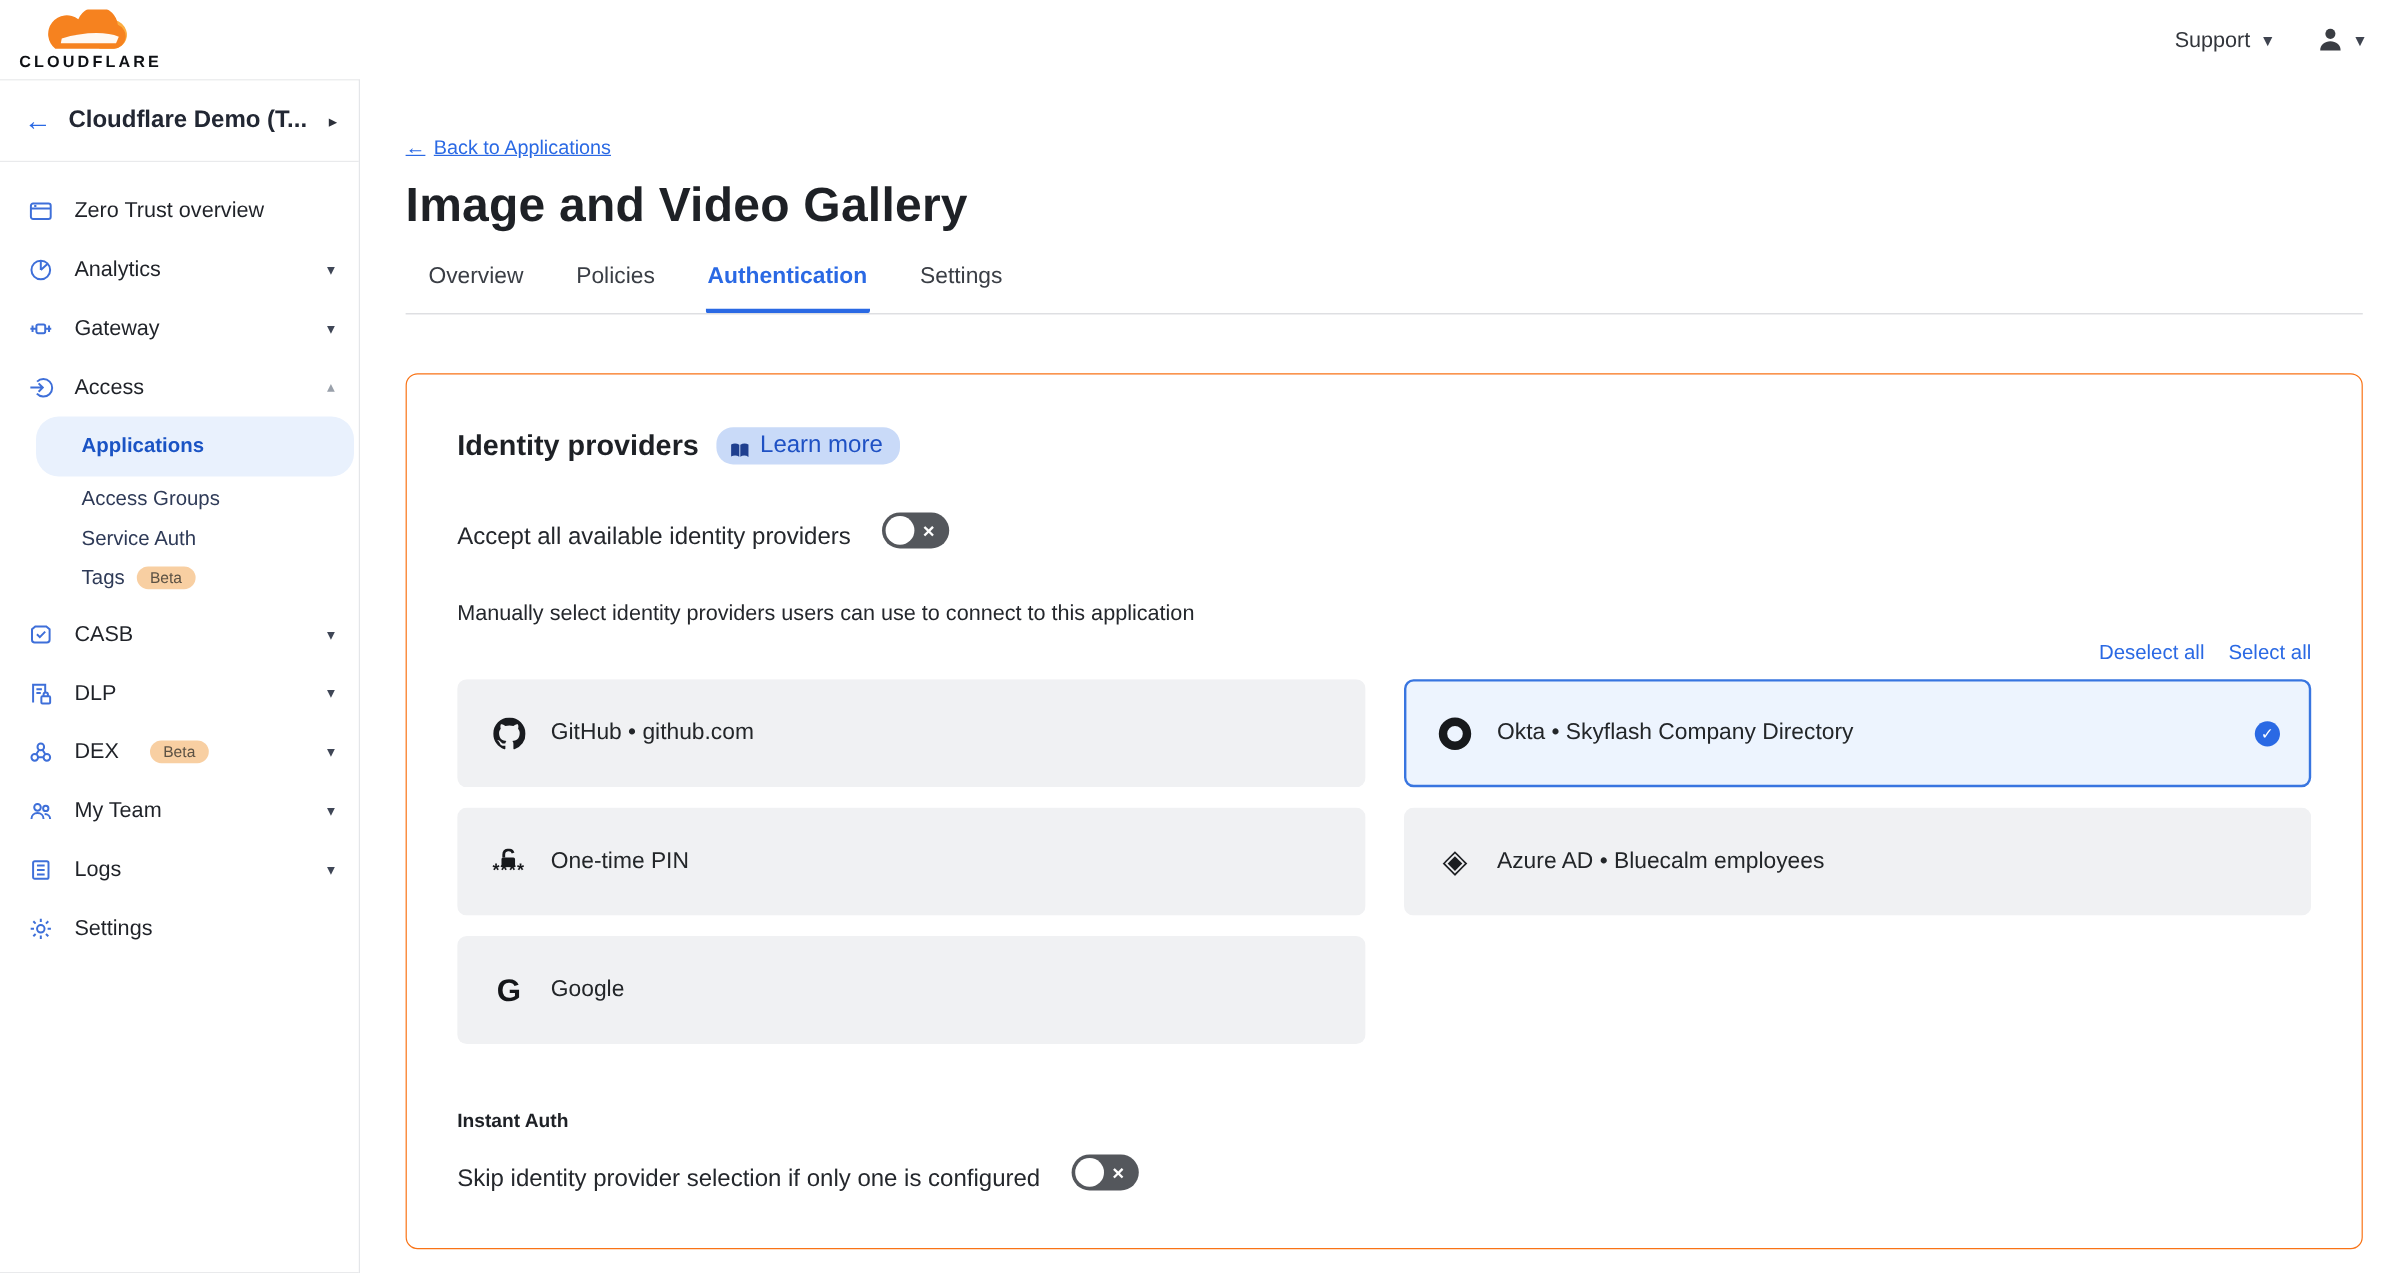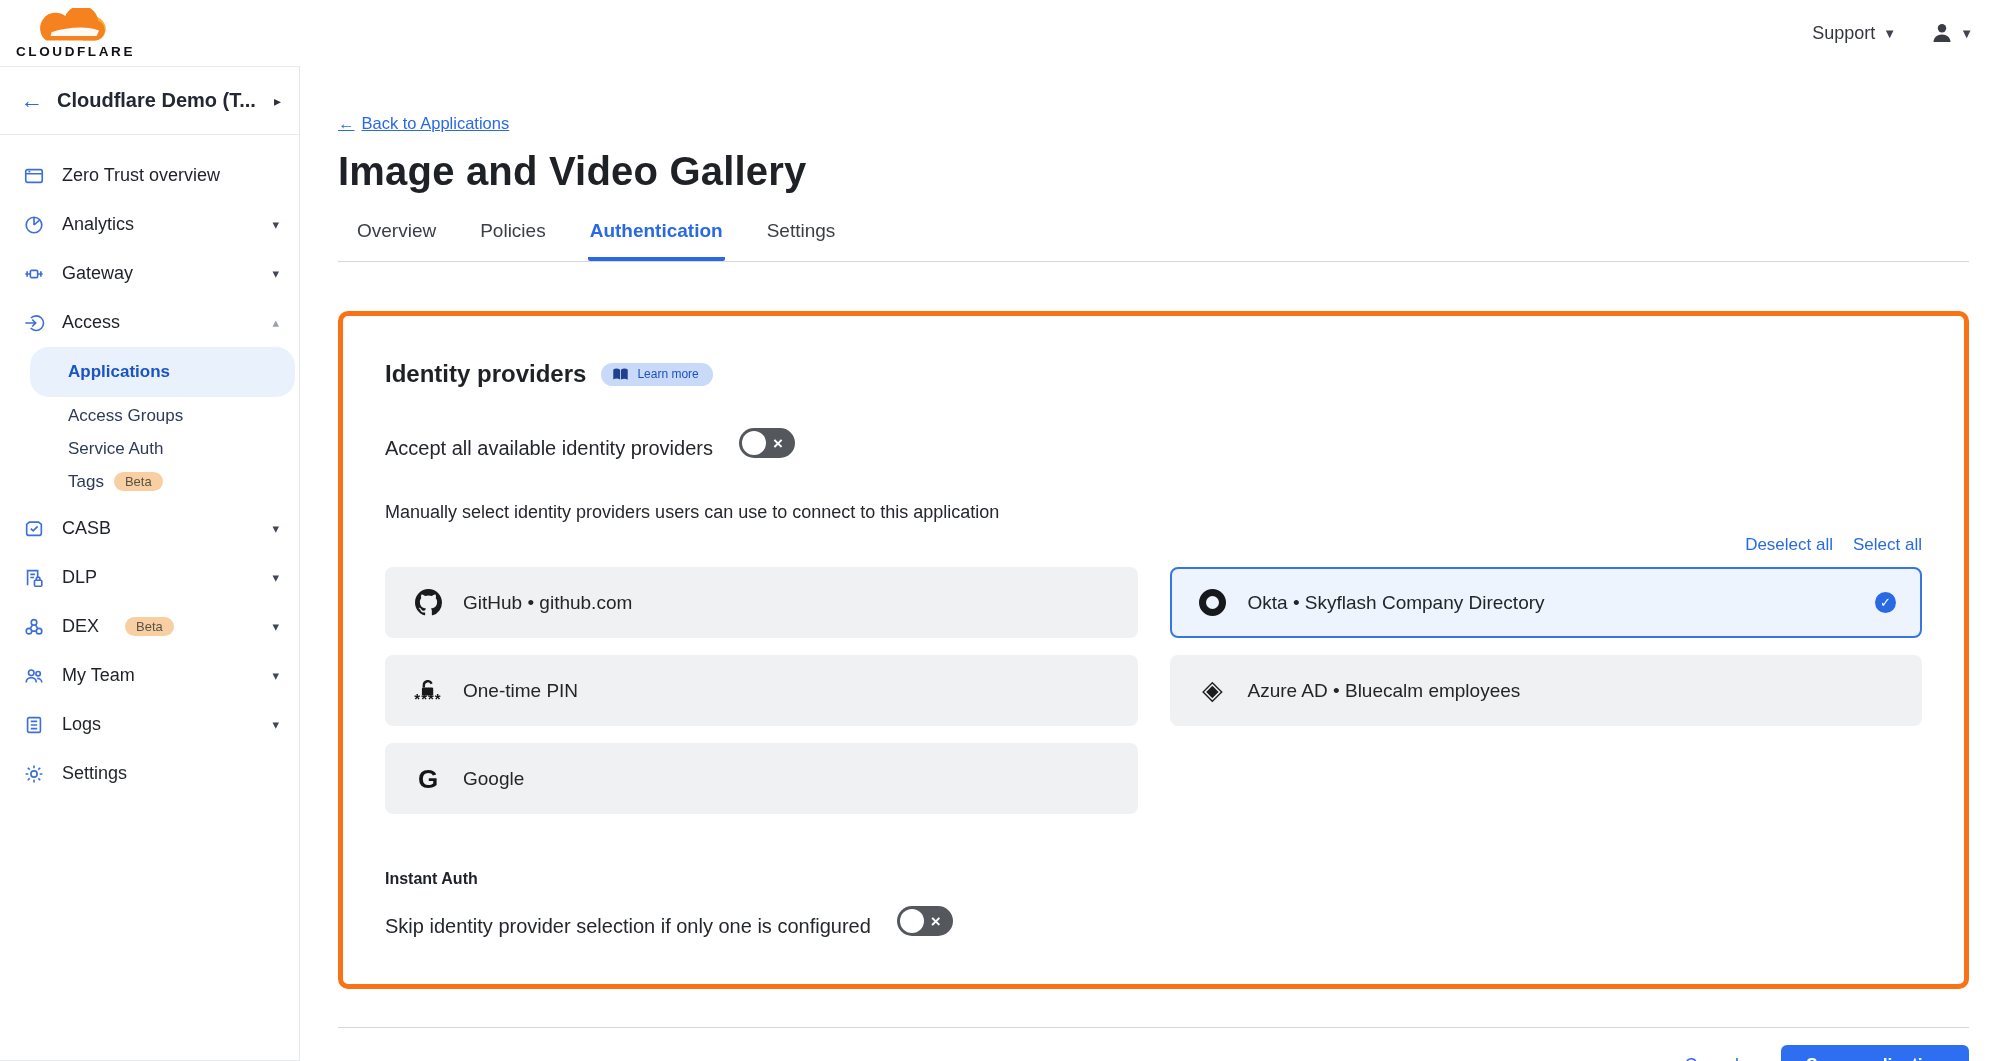--- a/index.html
+++ b/index.html
@@ -50,42 +50,42 @@
   .main { flex:1; padding:48px 30px 0 38px; background:#fff; }
   .back-link { display:inline-flex; gap:7px; color:var(--accent); font-size:16.5px;
     text-decoration:underline; cursor:pointer; }
   .page-title { font-size:40px; font-weight:bold; color:#1e2126; margin:16px 0 20px; letter-spacing:.2px; }
 
   .tabs { display:flex; gap:40px; border-bottom:1px solid #d6d8db; padding-left:17px; }
   .tab { font-size:19px; color:#3a3e45; padding:6px 2px 15px; cursor:pointer; border-bottom:4px solid transparent; }
   .tab.active { color:var(--accent); border-bottom-color:var(--accent); font-weight:bold;
     border-bottom-left-radius:2px; border-bottom-right-radius:2px; }
 
-  .card { margin-top:49px; border:5px solid #f97316; border-radius:10px; background:#fff;
+  .card { margin-top:49px; border:1px solid #f97316; border-radius:10px; background:#fff;
     padding:44px 42px 46px; }
   .card-head { display:flex; align-items:center; gap:15px; }
   .card-title { font-size:24px; font-weight:bold; color:#1e2126; }
-  .learn-badge { display:inline-flex; align-items:flex-start; gap:8px; background:#c9daf8; color:#1f51c4;
-    font-size:12px; padding:4px 14px 4px 11px; border-radius:14px; cursor:pointer; }
+  .learn-badge { display:inline-flex; align-items:flex-end; gap:8px; background:#c9daf8; color:#1f51c4;
+    font-size:20px; padding:4px 14px 4px 11px; border-radius:14px; cursor:pointer; }
   .learn-badge svg { width:17px; height:15px; }
 
   .toggle-row { display:flex; align-items:center; gap:26px; }
   .accept-row { margin-top:38px; }
   .toggle-label { font-size:20px; color:#24272c;margin-top:11px; }
   .toggle { width:56px; height:30px; border-radius:15px; background:var(--toggle_off);
     display:flex; align-items:center; padding:3px; cursor:pointer; }
   .toggle .knob { width:24px; height:24px; border-radius:50%; background:#fff; }
   .toggle .off-x { color:#fff; font-size:17px; font-weight:bold; margin-left:7px; line-height:1; }
 
   .manual-text { margin-top:42px; font-size:18px; color:#24272c; }
   .select-links { display:flex; justify-content:flex-end; gap:20px; margin-top:12px; }
   .select-links span { color:var(--accent); font-size:17px; cursor:pointer; }
 
   .provider-grid { margin-top:12px; display:grid; grid-template-columns:1fr 1fr; column-gap:32px; row-gap:17px; }
-  .provider { height:71px; background:#f0f1f3; border-radius:8px; display:flex; align-items:center;
+  .provider { height:90px; background:#f0f1f3; border-radius:8px; display:flex; align-items:center;
     padding:0 60px 0 26px; gap:20px; cursor:pointer; position:relative; border:2px solid transparent; }
   .provider.selected { background:var(--selected_bg); border-color:var(--selected_border); }
   .pname { font-size:19px; color:#232629; }
   .picon { width:30px; display:flex; flex-direction:column; align-items:center; justify-content:center; }
   .okta-ring { width:27px; height:27px; border:7px solid #17191c; border-radius:50%; }
   .azure-glyph { font-size:27px; color:#1b1d20; line-height:1; }
   .google-glyph { font-size:26px; font-weight:800; color:#141619; line-height:1; }
   .otp-stars { font-size:15px; font-weight:bold; color:#17191c; line-height:.35; letter-spacing:1px; }
   .check-circle { position:absolute; right:24px; width:21px; height:21px; border-radius:50%;
     background:var(--accent); color:#fff; font-size:13px; display:flex; align-items:center; justify-content:center; }

